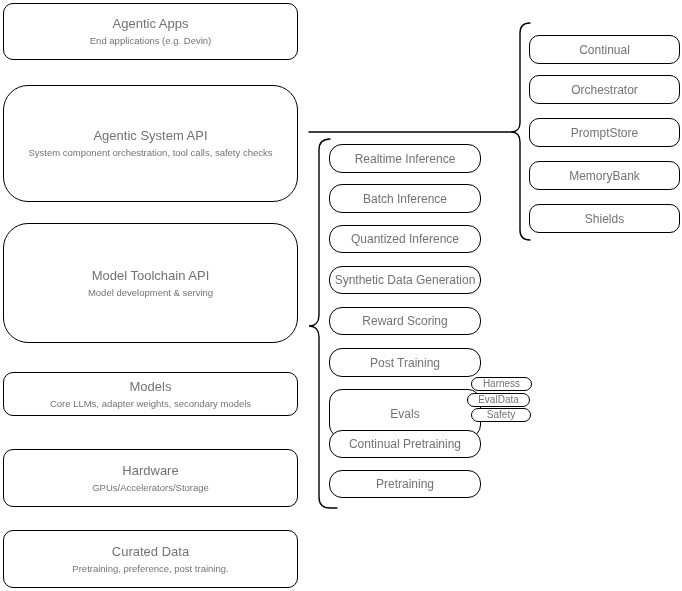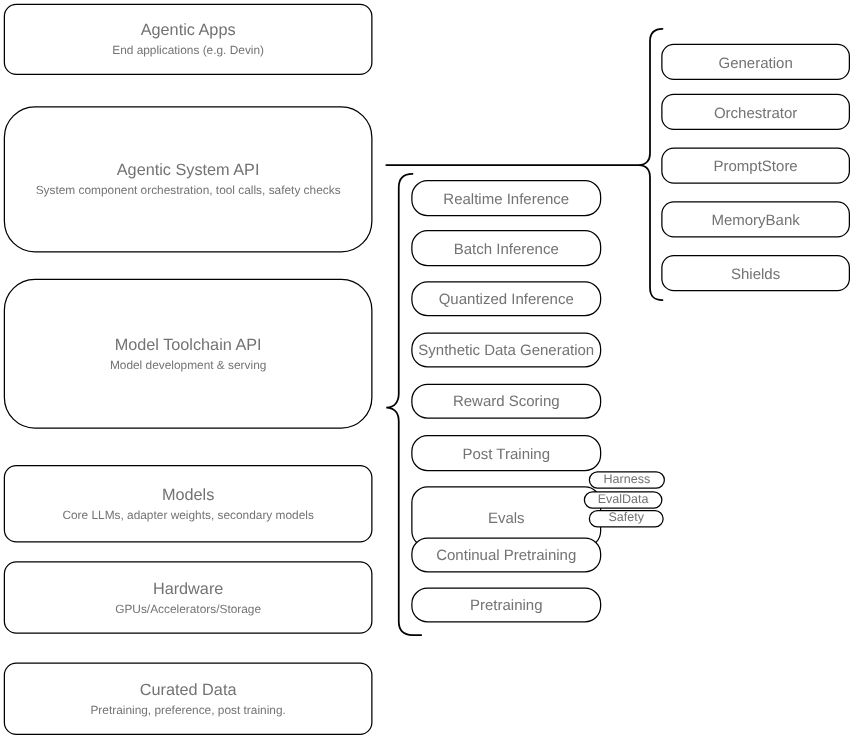--- a/index.html
+++ b/index.html
@@ -54,21 +54,21 @@
   <div class="node lbox big-radius" style="top:85px;height:117px;">
     <div class="title">Agentic System API</div>
     <div class="subtitle">System component orchestration, tool calls, safety checks</div>
   </div>
 
   <div class="node lbox big-radius" style="top:223px;height:120px;">
     <div class="title">Model Toolchain API</div>
     <div class="subtitle">Model development &amp; serving</div>
   </div>
 
-  <div class="node lbox" style="top:372px;height:62px;">
+  <div class="node lbox" style="top:372px;height:44px;">
     <div class="title">Models</div>
     <div class="subtitle">Core LLMs, adapter weights, secondary models</div>
   </div>
 
   <div class="node lbox" style="top:449px;height:58px;">
     <div class="title">Hardware</div>
     <div class="subtitle">GPUs/Accelerators/Storage</div>
   </div>
 
   <div class="node lbox" style="top:530px;height:58px;">
@@ -108,21 +108,21 @@
     <span>Harness</span>
   </div>
   <div class="pill" style="left:467px;top:393px;width:63px;height:14px;">
     <span>EvalData</span>
   </div>
   <div class="pill" style="left:471px;top:408px;width:60px;height:14px;">
     <span>Safety</span>
   </div>
 
   <div class="node rbox" style="top:35px;">
-    <div>Generation</div>
+    <div>Continual</div>
   </div>
   <div class="node rbox" style="top:75px;">
     <div>Orchestrator</div>
   </div>
   <div class="node rbox" style="top:118px;">
     <div>PromptStore</div>
   </div>
   <div class="node rbox" style="top:161px;">
     <div>MemoryBank</div>
   </div>

